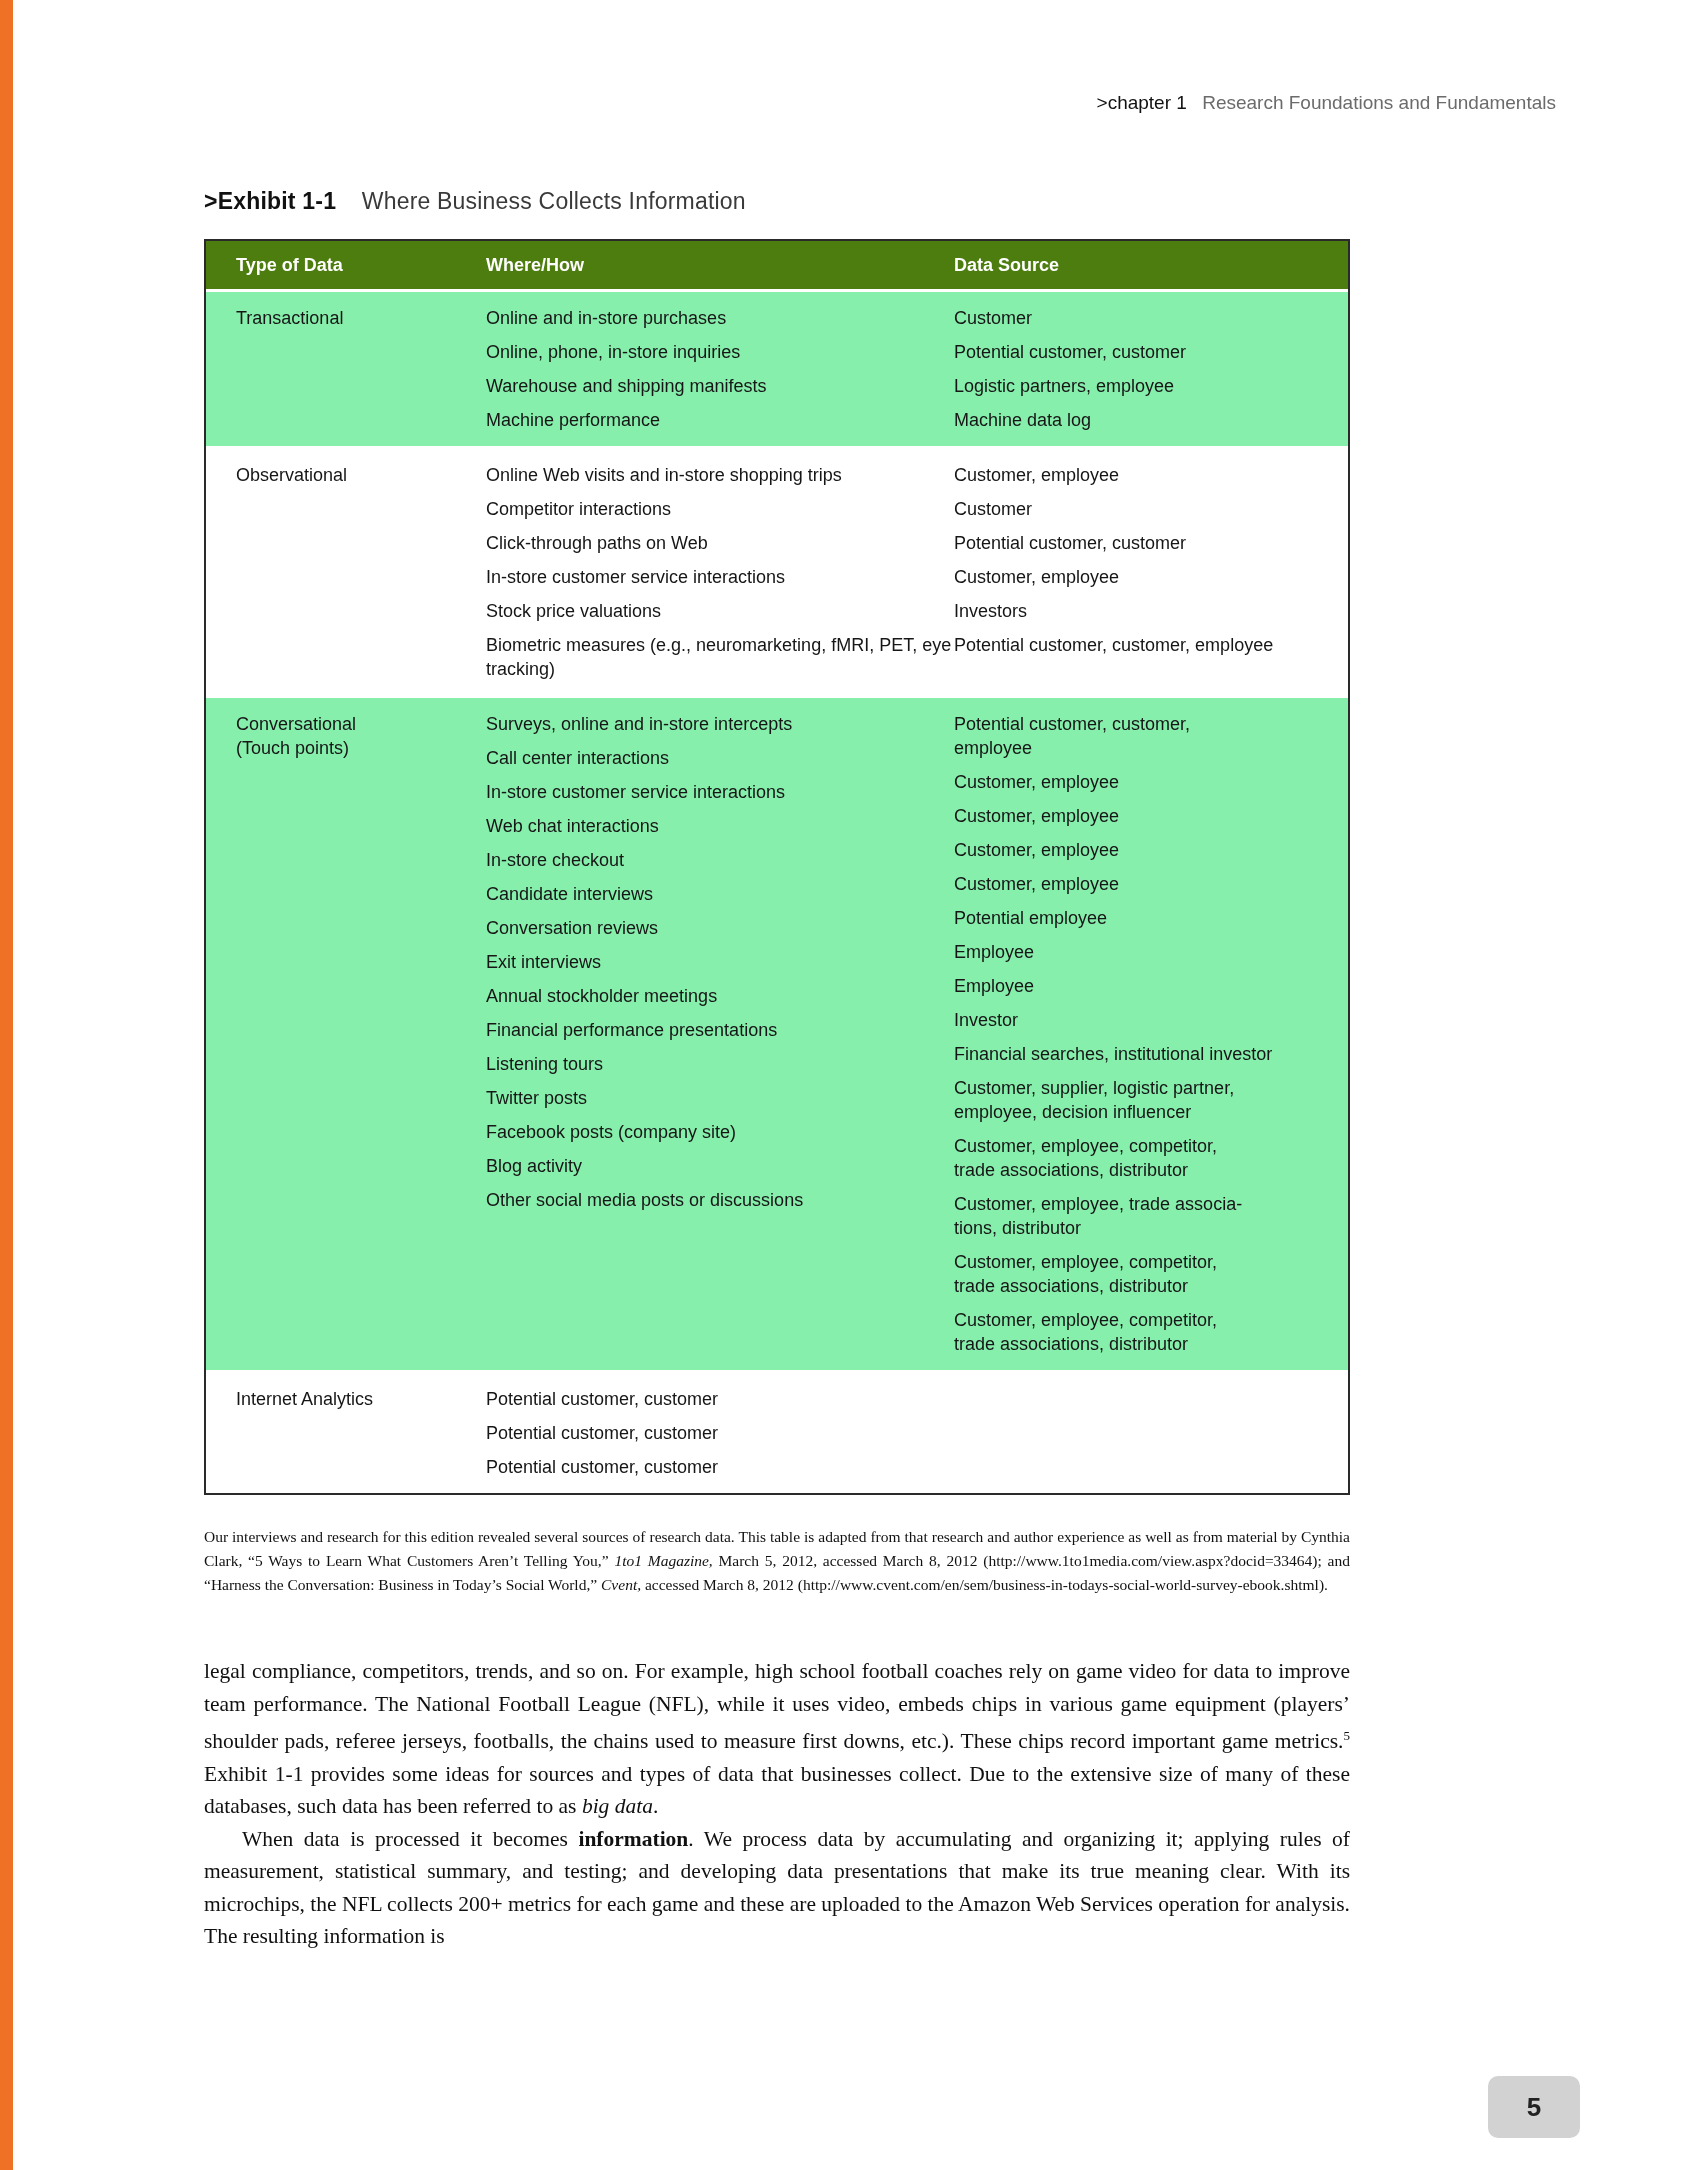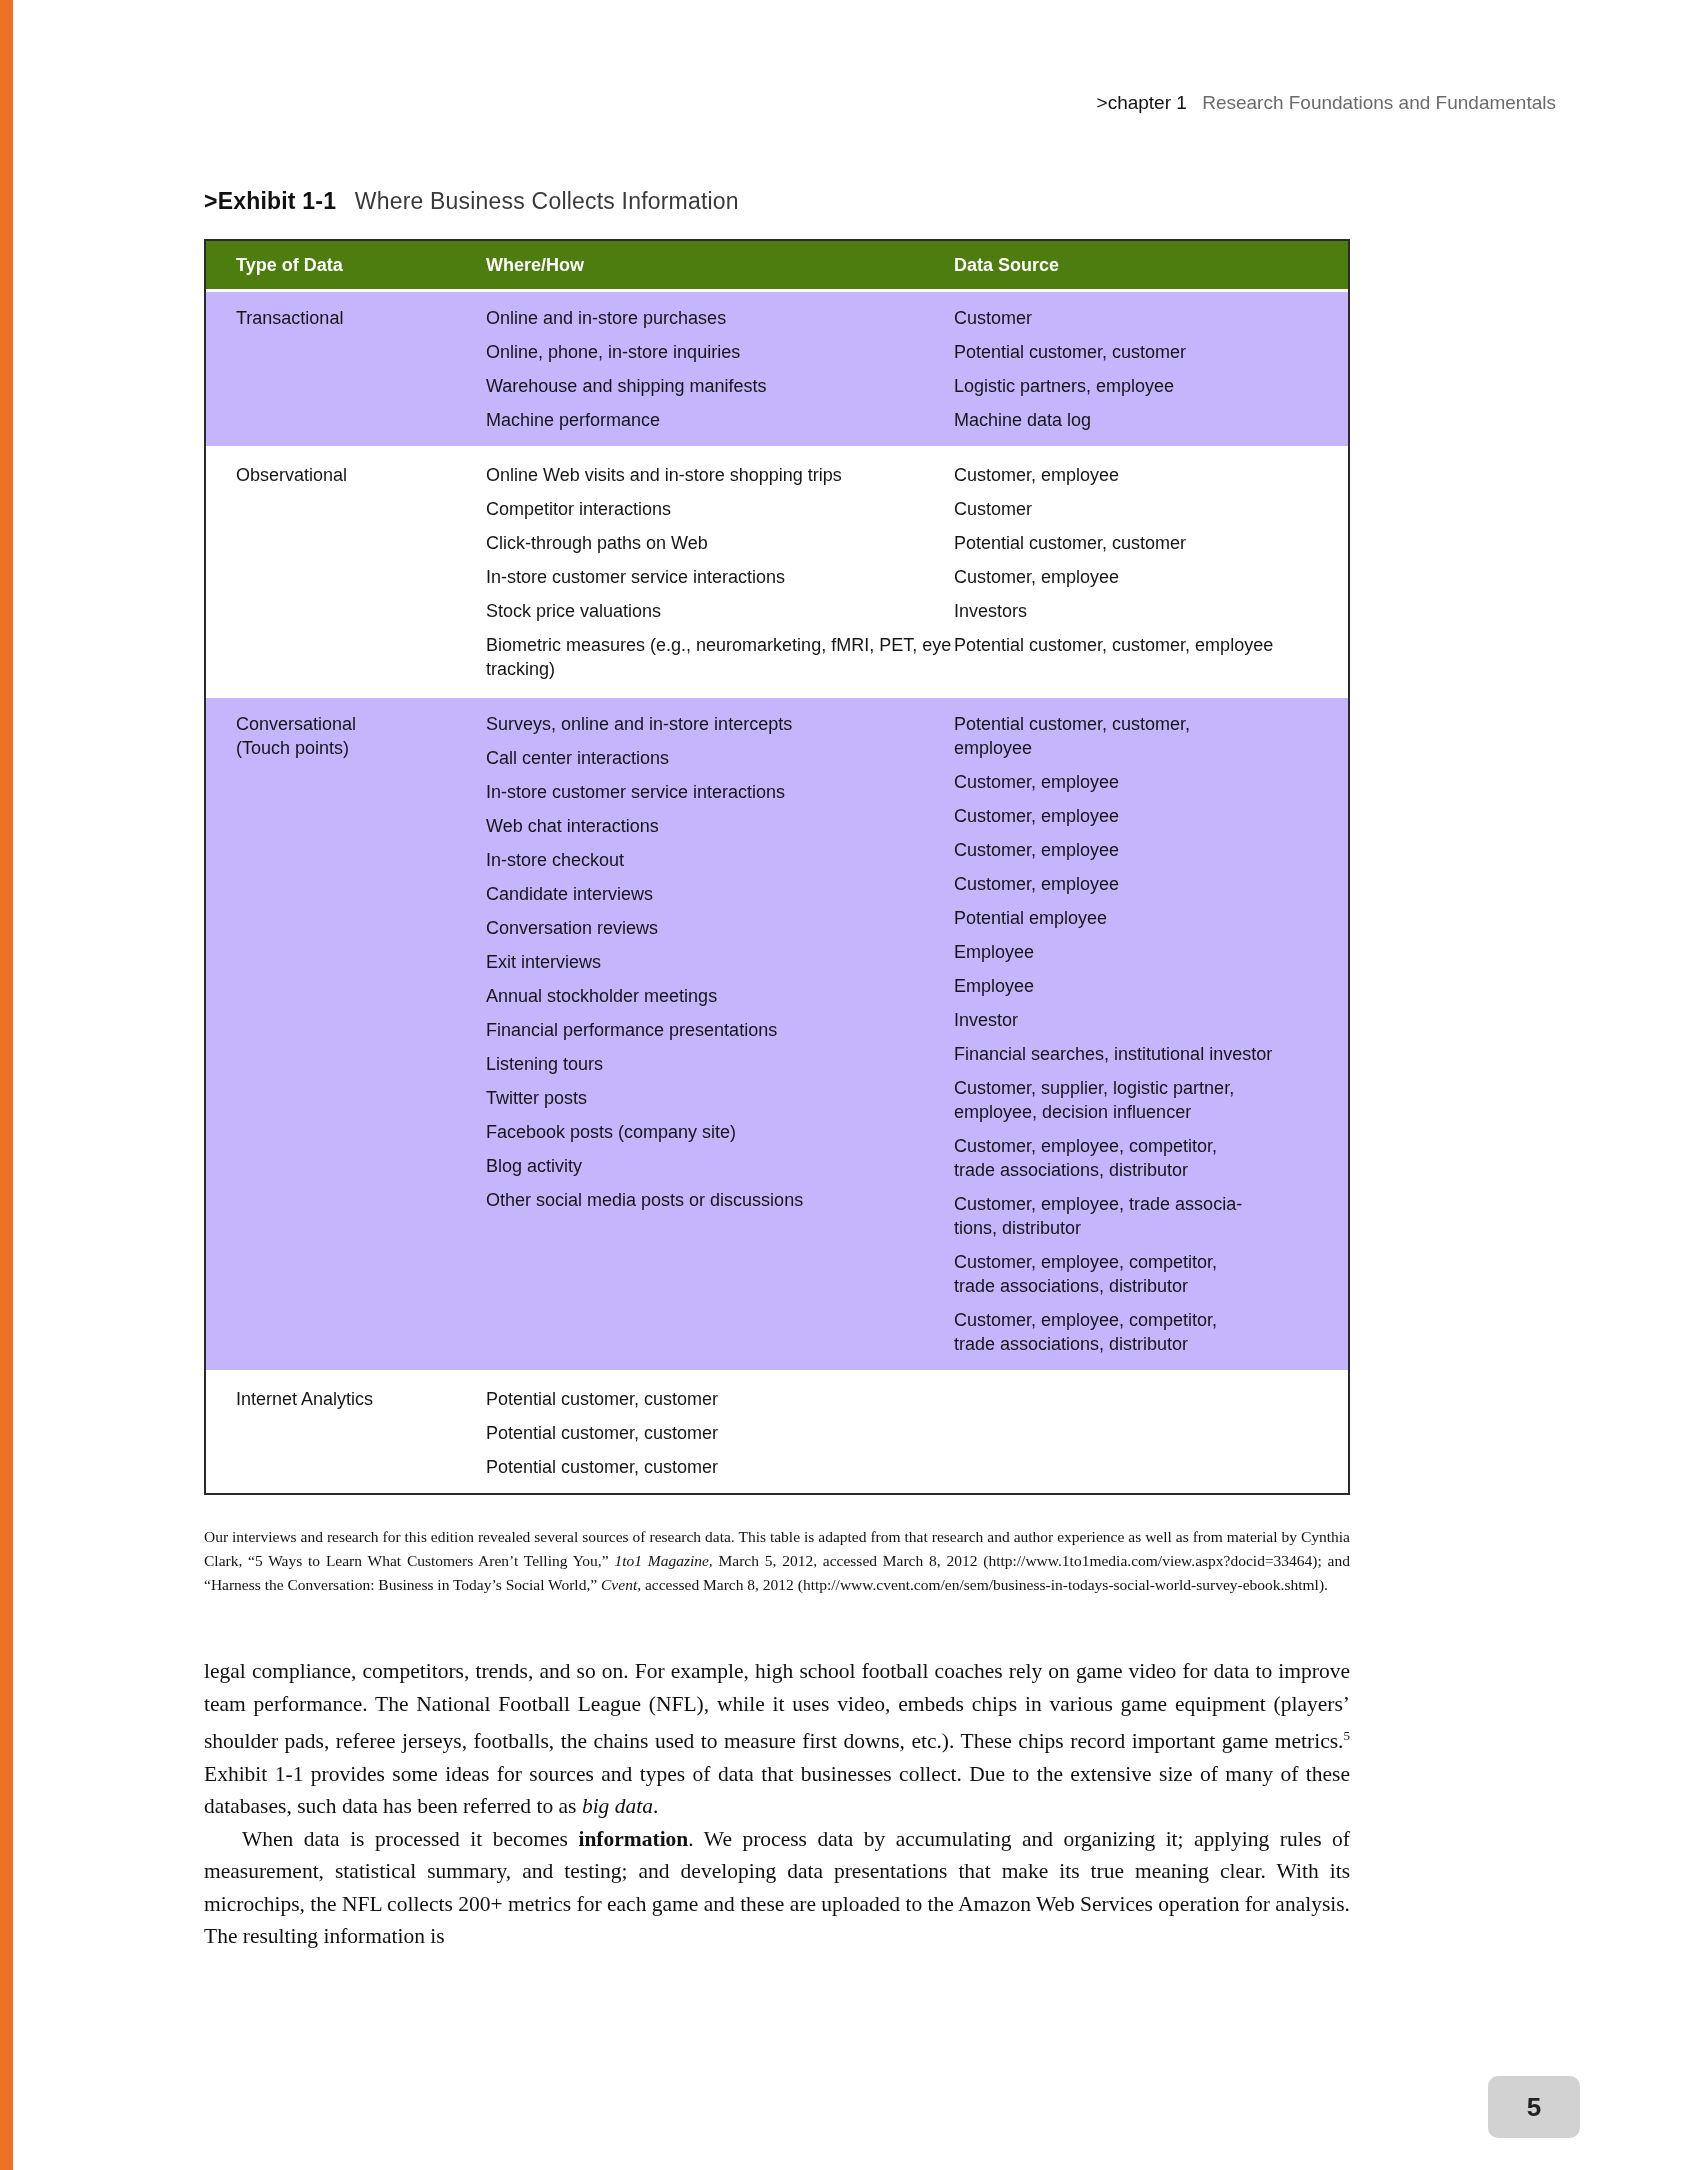--- a/index.html
+++ b/index.html
@@ -11,33 +11,33 @@
   .spine-bar { position:absolute; left:0; top:0; width:13px; height:2170px; background:#ee7125; }
 
   .running-head { position:absolute; top:92px; right:143px; font-size:19px; white-space:nowrap; }
   .running-head .chap { font-weight:normal; color:#111; }
   .running-head .chap-title { color:#6b6b6b; margin-left:10px; }
 
   .content { position:absolute; left:204px; top:188px; width:1146px; }
 
   .exhibit-title { font-size:23px; font-weight:normal; margin-bottom:24px; letter-spacing:0.2px; }
   .exhibit-title .ex-label { font-weight:bold; color:#111; }
-  .exhibit-title .ex-name { color:#3a3a3a; margin-left:12px; }
+  .exhibit-title .ex-name { color:#3a3a3a; margin-left:19px; }
 
   .extable { border:2px solid #2a2a2a; }
   .thead {
     background:#4d7c0f; color:#ffffff; display:flex;
     font-weight:bold; font-size:18px; padding:14px 0 13px; border-bottom:3px solid #ffffff;
   }
   .col1 { width:280px; padding-left:30px; flex-shrink:0; }
   .col2 { width:468px; flex-shrink:0; padding-right:0; }
   .col3 { flex:1; padding-right:24px; }
 
   .tgroup { display:flex; background:#ffffff; padding:14px 0 4px; }
-  .tgroup.shaded { background:#c4b5fd; }
+  .tgroup.shaded { background:#86efac; }
   .tgroup + .tgroup { border-top:3px solid #ffffff; }
   .type-line { font-size:18px; line-height:24px; color:#161616; }
   .entry { font-size:18px; line-height:24px; margin-bottom:10px; color:#161616; }
   .col3 .entry { white-space:pre-line; }
 
   .footnote {
     margin-top:30px; width:1146px;
     font-family:"Liberation Serif", serif; font-size:15.5px; line-height:24px;
     text-align:justify; color:#111;
   }

